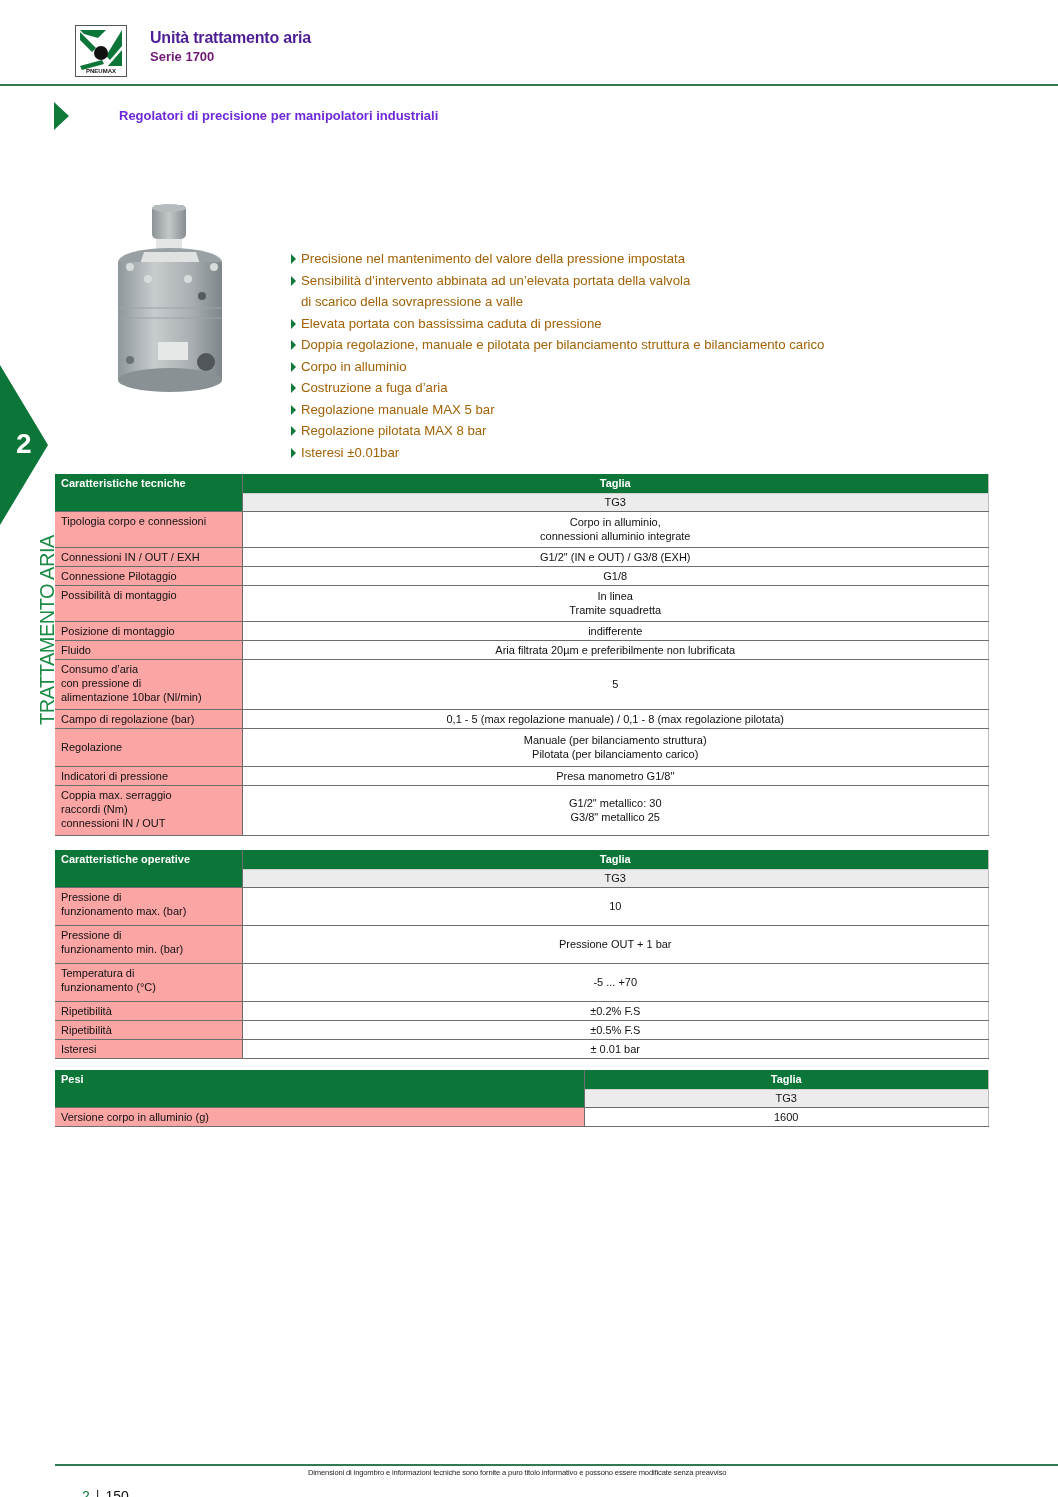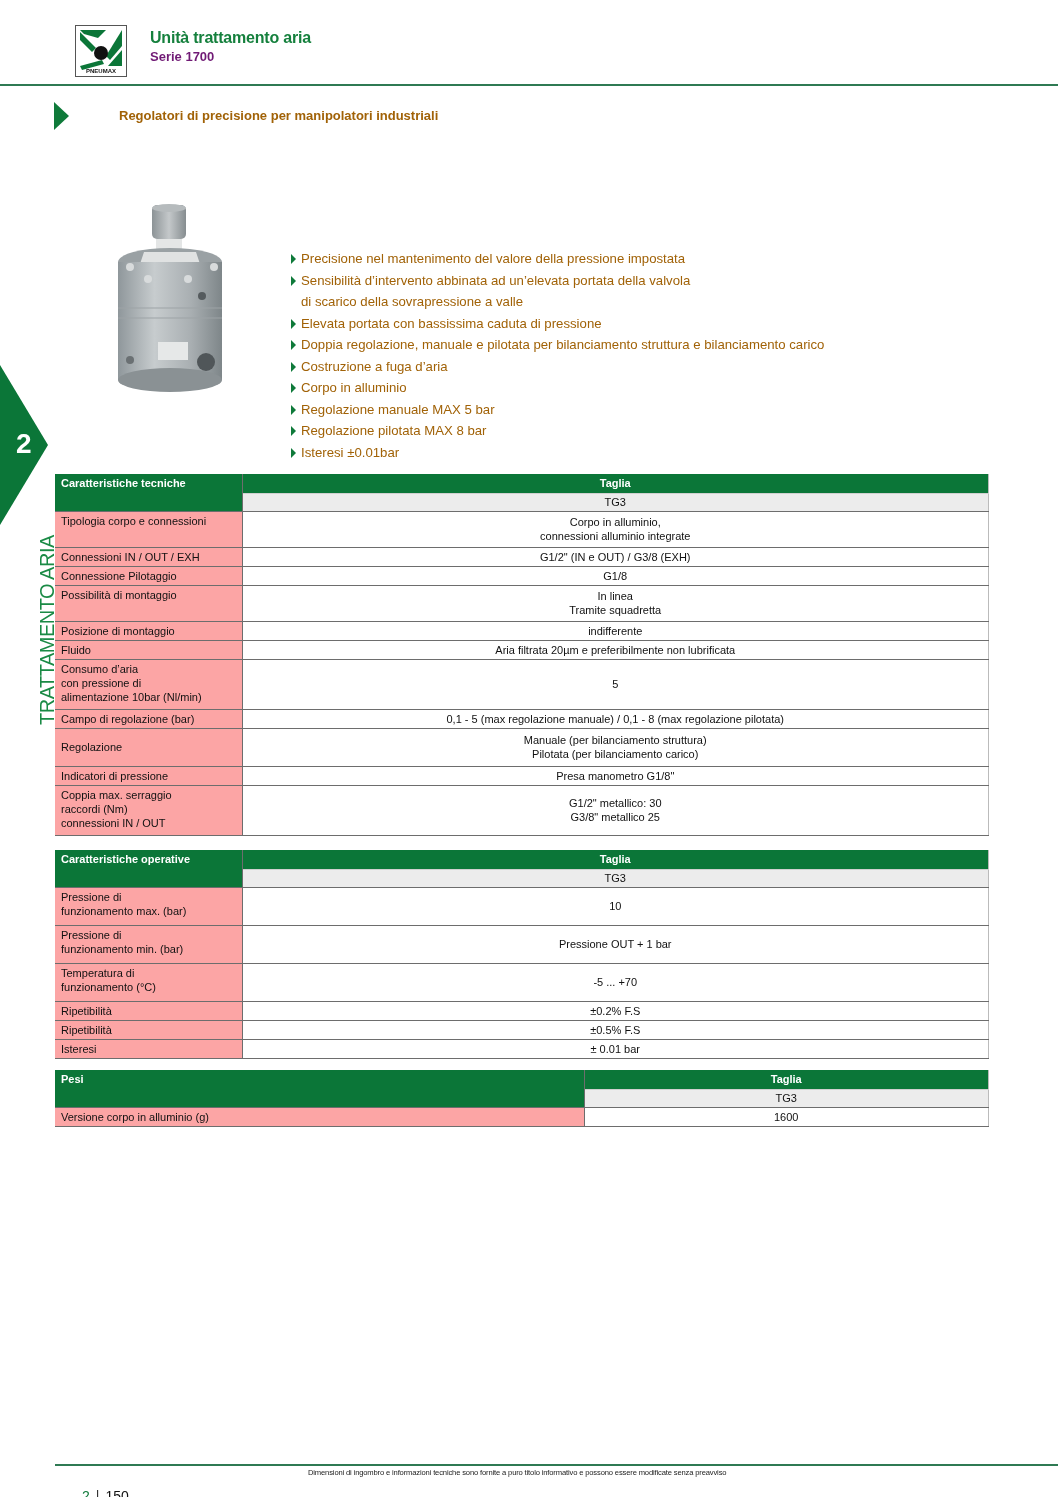--- a/index.html
+++ b/index.html
@@ -1,27 +1,27 @@
 <!DOCTYPE html>
 <html><head>
 <meta charset="utf-8">
 <style>
   * { box-sizing: border-box; margin: 0; padding: 0; }
   body { width: 1058px; height: 1497px; background: #ffffff; position: relative; font-family: "Liberation Sans", sans-serif; color: #1a1a1a; overflow: hidden; }
 
   
   .logo { position: absolute; left: 75px; top: 25px; width: 52px; height: 52px; border: 1px solid #555; background: #fff; }
   .logo svg { display: block; }
-  .header-title { position: absolute; left: 150px; top: 29px; font-size: 16px; font-weight: bold; color: #15803d; letter-spacing: -0.2px; }
+  .header-title { position: absolute; left: 150px; top: 29px; font-size: 16px; font-weight: bold; color: #4c1d95; letter-spacing: -0.2px; }
   .header-sub { position: absolute; left: 150px; top: 49px; font-size: 13px; font-weight: bold; color: #701a75; }
   .header-rule { position: absolute; left: 0; top: 84px; width: 1058px; height: 2px; background: #2f7a53; }
 
   
   .section-arrow { position: absolute; left: 54px; top: 102px; width: 0; height: 0; border-top: 14px solid transparent; border-bottom: 14px solid transparent; border-left: 15px solid #0f7a3a; }
-  .section-title { position: absolute; left: 78px; top: 108px; font-size: 13px; font-weight: bold; color: #a16207; padding-left: 41px; }
+  .section-title { position: absolute; left: 78px; top: 108px; font-size: 13px; font-weight: bold; color: #6d28d9; padding-left: 41px; }
 
   
   .product { position: absolute; left: 110px; top: 200px; width: 120px; height: 200px; }
 
   
   .features { position: absolute; left: 290px; top: 248px; list-style: none; font-size: 13.2px; color: #a16207; }
   .features li { height: 21.5px; line-height: 21.5px; position: relative; padding-left: 11px; white-space: nowrap; }
   .features li .bullet { position: absolute; left: 1px; top: 6px; width: 0; height: 0; border-top: 5px solid transparent; border-bottom: 5px solid transparent; border-left: 5px solid #0f7a3a; }
   .features li.cont { padding-left: 11px; }
 
@@ -101,22 +101,22 @@
     <circle cx="20" cy="160" r="4" fill="#6a7073"></circle>
   </svg>
 </div>
 
 <ul class="features">
   <li><span class="bullet"></span><span>Precisione nel mantenimento del valore della pressione impostata</span></li>
   <li><span class="bullet"></span><span>Sensibilità d’intervento abbinata ad un’elevata portata della valvola</span></li>
   <li class="cont"><span>di scarico della sovrapressione a valle</span></li>
   <li><span class="bullet"></span><span>Elevata portata con bassissima caduta di pressione</span></li>
   <li><span class="bullet"></span><span>Doppia regolazione, manuale e pilotata per bilanciamento struttura e bilanciamento carico</span></li>
+  <li><span class="bullet"></span><span>Corpo in alluminio</span></li>
   <li><span class="bullet"></span><span>Costruzione a fuga d’aria</span></li>
-  <li><span class="bullet"></span><span>Corpo in alluminio</span></li>
   <li><span class="bullet"></span><span>Regolazione manuale MAX 5 bar</span></li>
   <li><span class="bullet"></span><span>Regolazione pilotata MAX 8 bar</span></li>
   <li><span class="bullet"></span><span>Isteresi ±0.01bar</span></li>
 </ul>
 
 <svg class="side-tab" viewBox="0 0 50 160" width="50" height="160">
   <polygon points="0,0 48,80 0,160" fill="#0b7638"></polygon>
 </svg>
 <div class="side-num">2</div>
 <div class="side-label">TRATTAMENTO ARIA</div>

